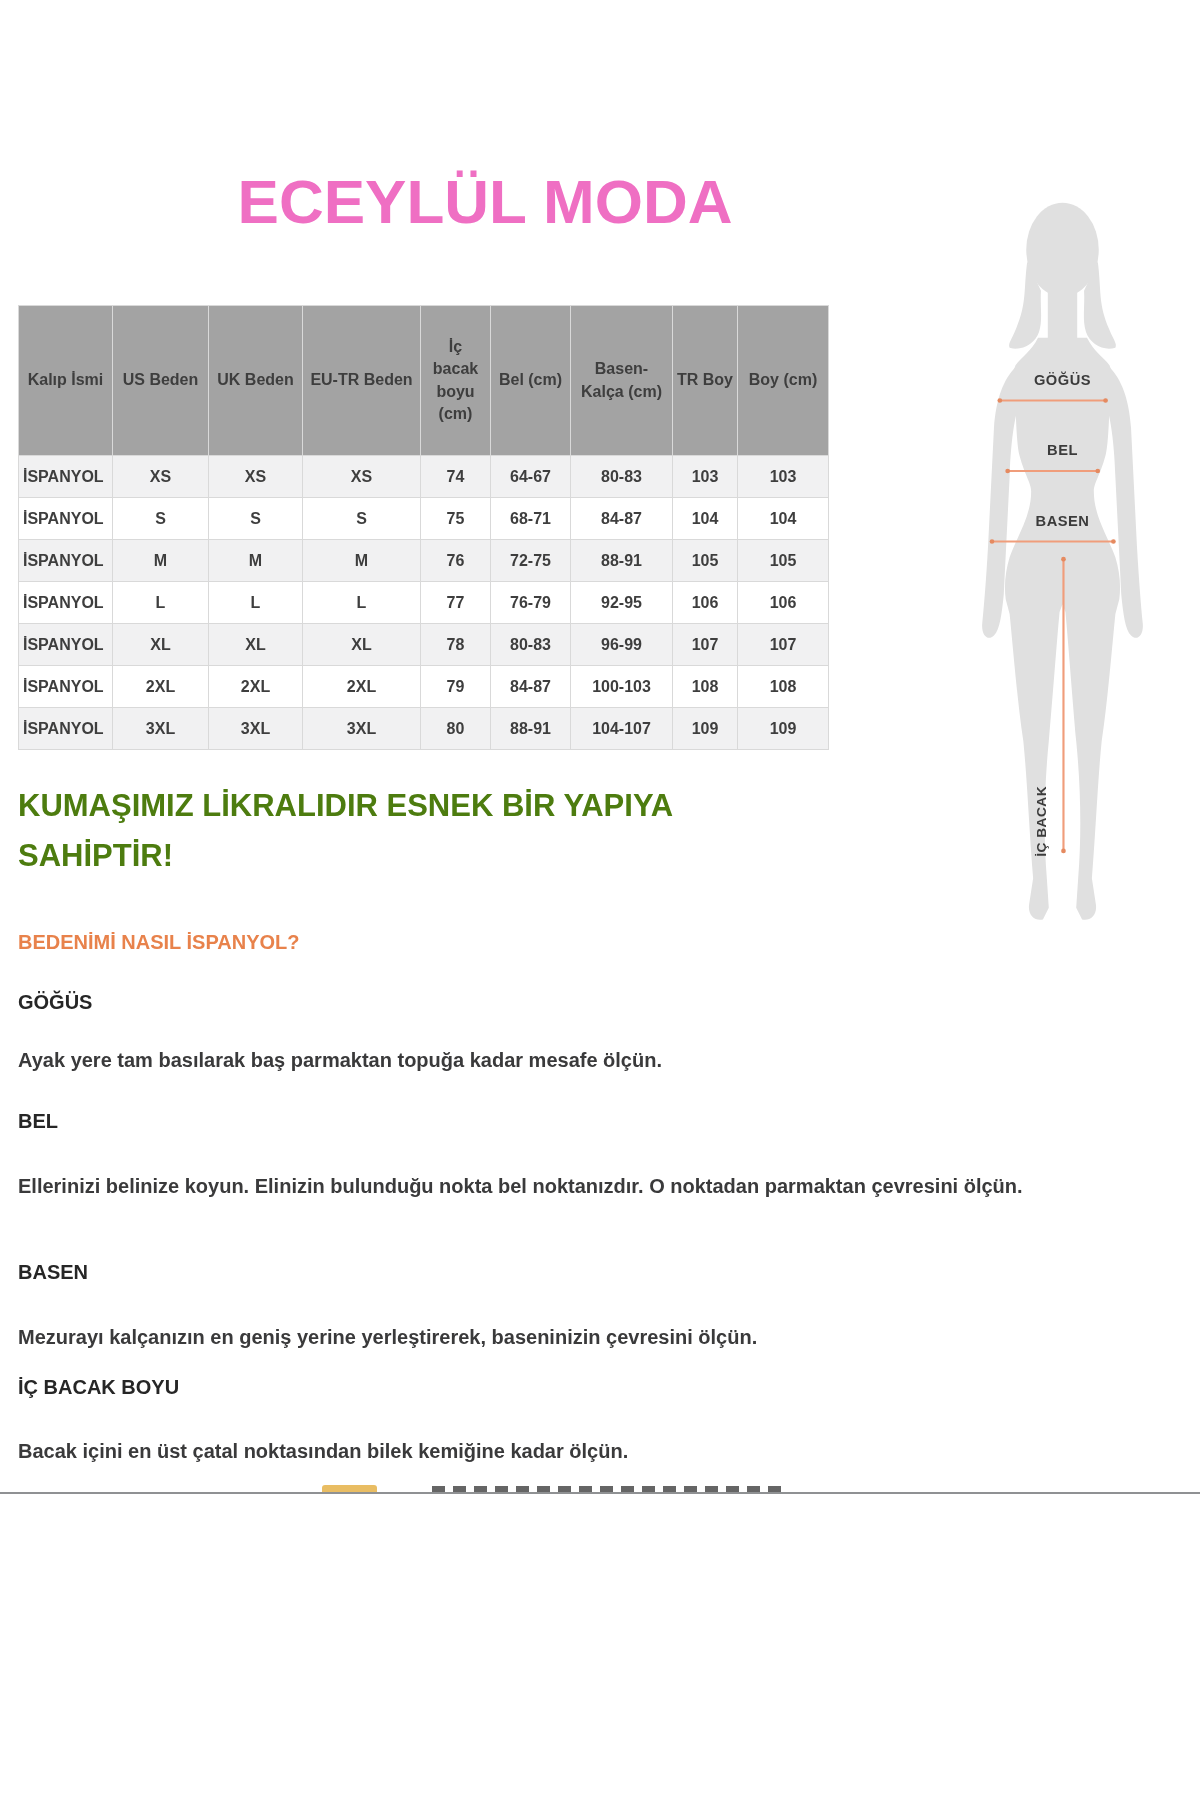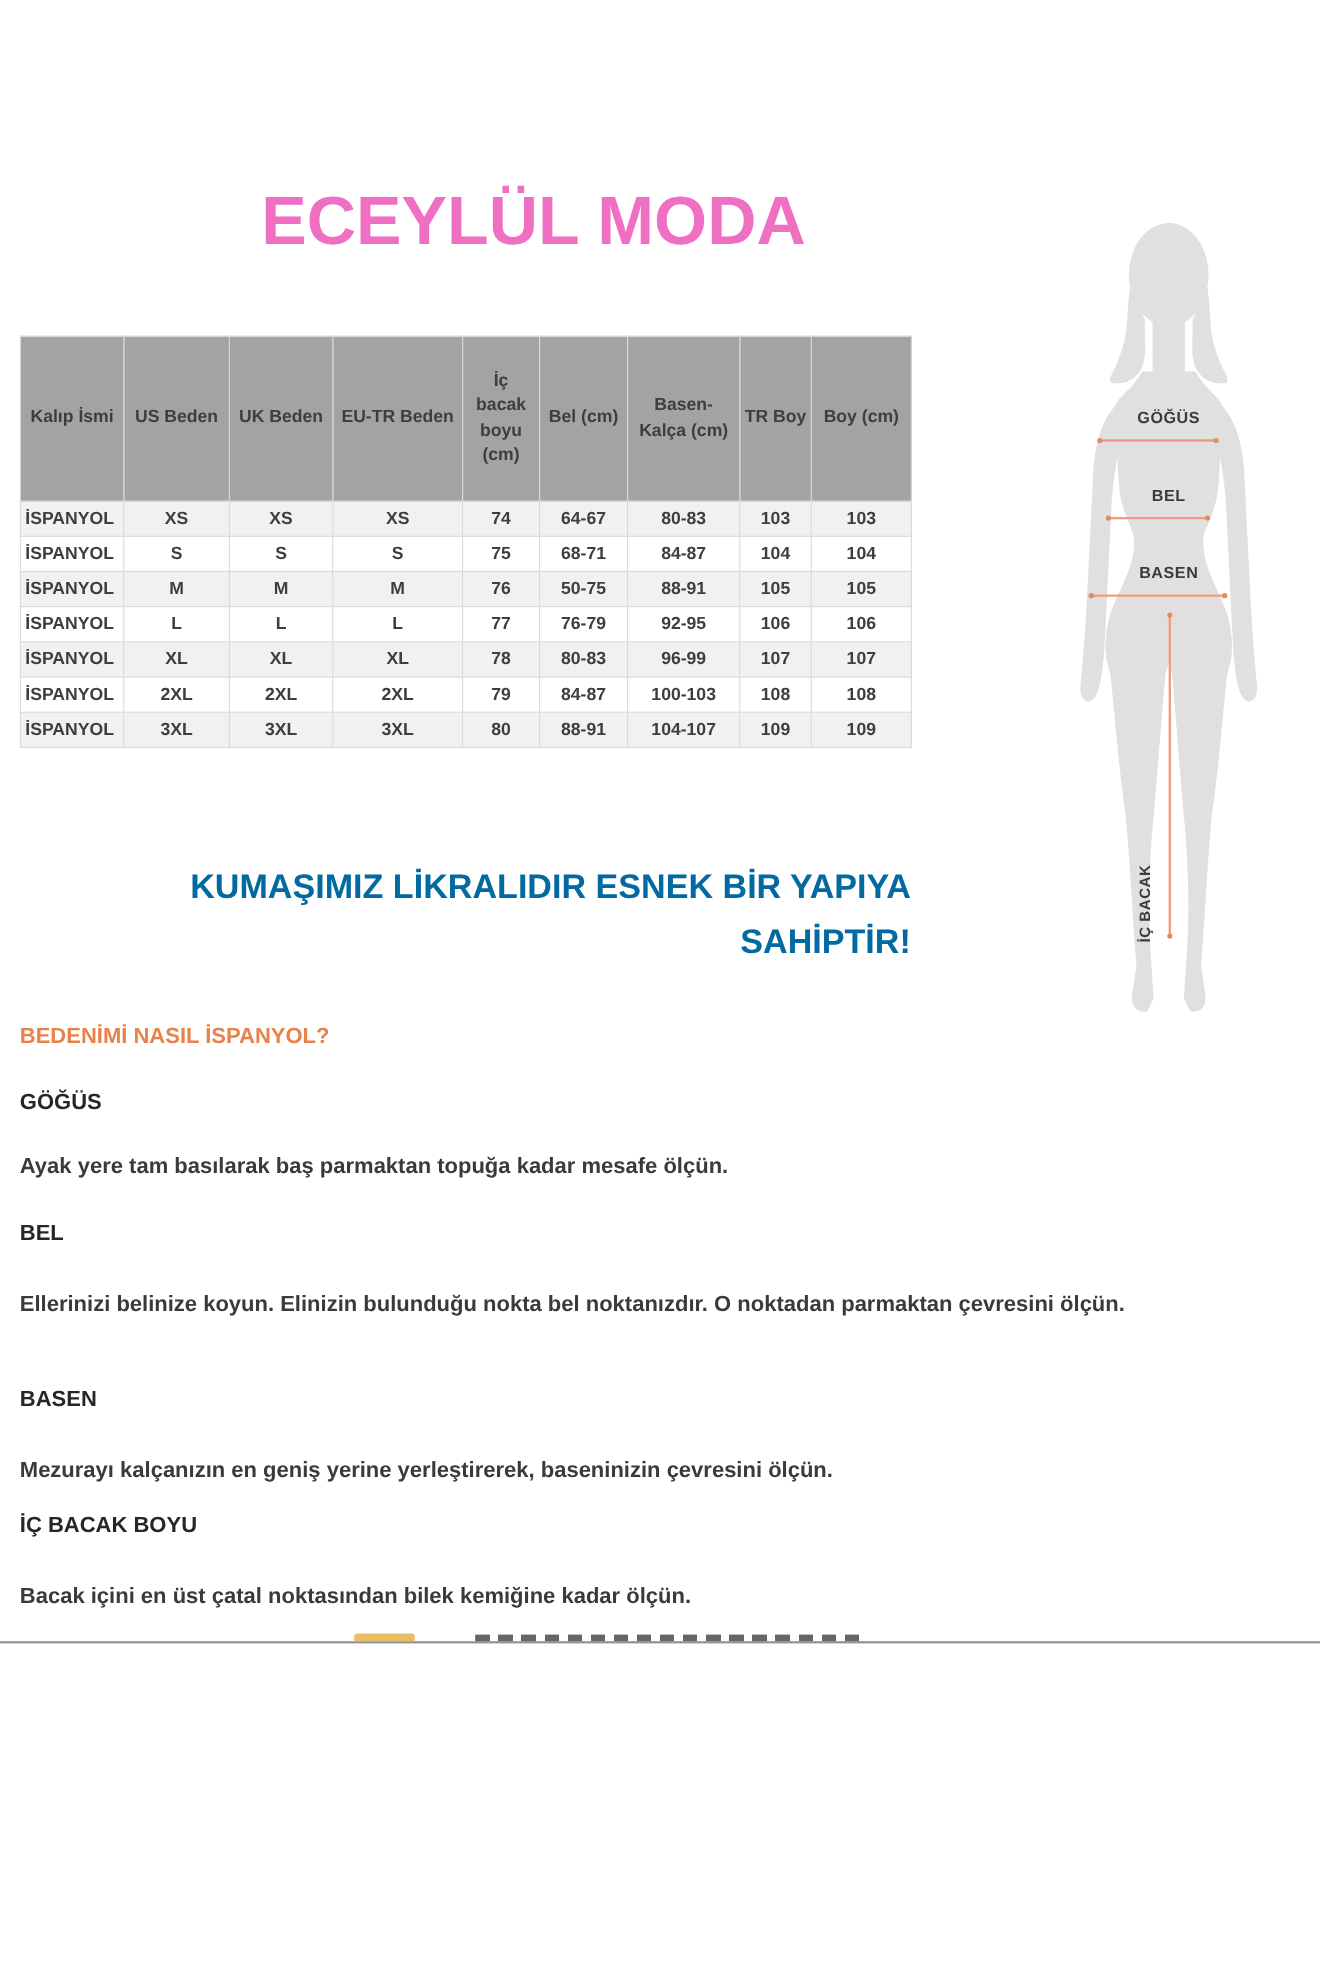--- a/index.html
+++ b/index.html
@@ -11,34 +11,34 @@
   .product { position:absolute; top:240px; left:0; width:970px; text-align:center;
              font-size:42px; font-weight:bold; color:#1d1d1d; letter-spacing:0.5px; }
 
   .size-table { position:absolute; top:305px; left:18px; width:810px;
                 border-collapse:collapse; table-layout:fixed;
                 font-weight:bold; color:#3e3e3e; }
   .size-table th, .size-table td { border:1px solid #d9d9d9; font-size:16px;
                 text-align:center; padding:0 3px; }
   .size-table thead tr { height:150px; }
   .size-table th { vertical-align:middle; line-height:1.4; font-weight:bold; background:#a3a3a3; }
-  .size-table tbody tr { height:32px; }
+  .size-table tbody tr { height:42px; }
   .size-table tbody tr.shaded { background:#f1f1f2; }
   .size-table td:first-child { text-align:left; padding-left:4px; }
 
   .figure-wrap { position:absolute; top:185px; left:945px; width:235px; height:760px; }
   .sil { fill:#e0e0e0; }
   .m-line { stroke:#f09d7b; stroke-width:2.2; }
   .m-dot  { fill:#e58a60; }
   .fig-label { font-family:"Liberation Sans", sans-serif; font-size:15px; font-weight:bold;
                fill:#3b3b3b; letter-spacing:0.5px; }
   .fig-label-rot { font-size:14px; }
 
-  .note { position:absolute; top:781px; left:18px; width:810px; text-align:right;
-          font-size:31px; font-weight:bold; color:#0369a1; line-height:50px; }
+  .note { position:absolute; top:781px; left:18px; width:810px; text-align:left;
+          font-size:31px; font-weight:bold; color:#4d7c0f; line-height:50px; }
 
   .guide-heading { position:absolute; top:931px; left:18px; font-size:20px;
                    font-weight:bold; color:#e8824b; }
   .g-title { position:absolute; left:18px; font-size:20px; font-weight:bold; color:#262626; }
   .g-text  { position:absolute; left:18px; width:1110px; font-size:20px; font-weight:bold;
              color:#3a3a3b; line-height:33px; }
   .t0 { top:991px; }  .x0 { top:1044px; }
   .t1 { top:1110px; } .x1 { top:1170px; }
   .t2 { top:1261px; } .x2 { top:1321px; }
   .t3 { top:1376px; } .x3 { top:1435px; }
@@ -104,21 +104,21 @@
           <td>84-87</td>
           <td>104</td>
           <td>104</td>
         </tr>
         <tr class="shaded">
           <td>İSPANYOL</td>
           <td>M</td>
           <td>M</td>
           <td>M</td>
           <td>76</td>
-          <td>50-75</td>
+          <td>72-75</td>
           <td>88-91</td>
           <td>105</td>
           <td>105</td>
         </tr>
         <tr>
           <td>İSPANYOL</td>
           <td>L</td>
           <td>L</td>
           <td>L</td>
           <td>77</td>

